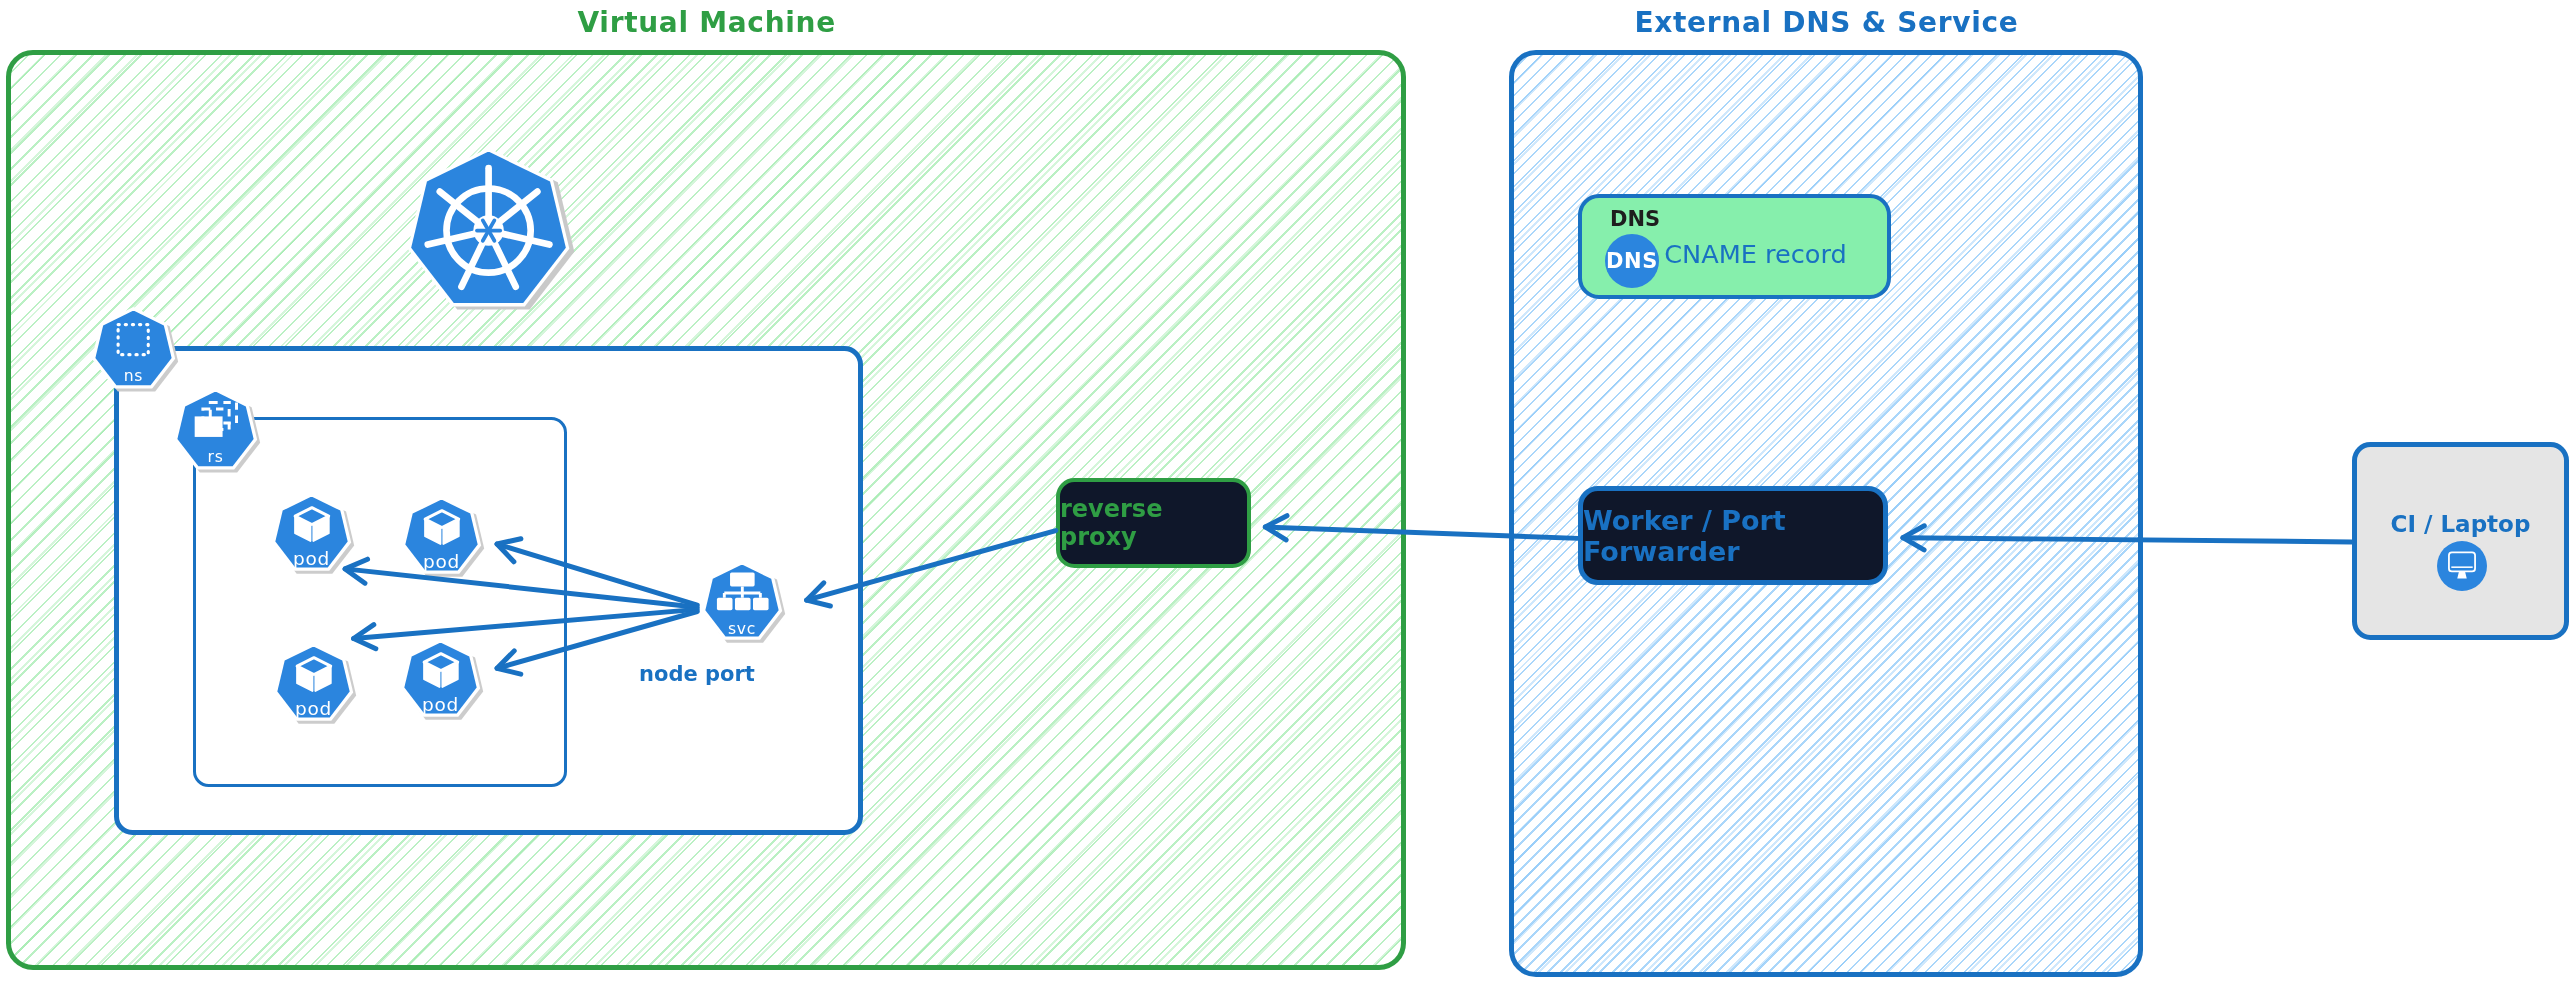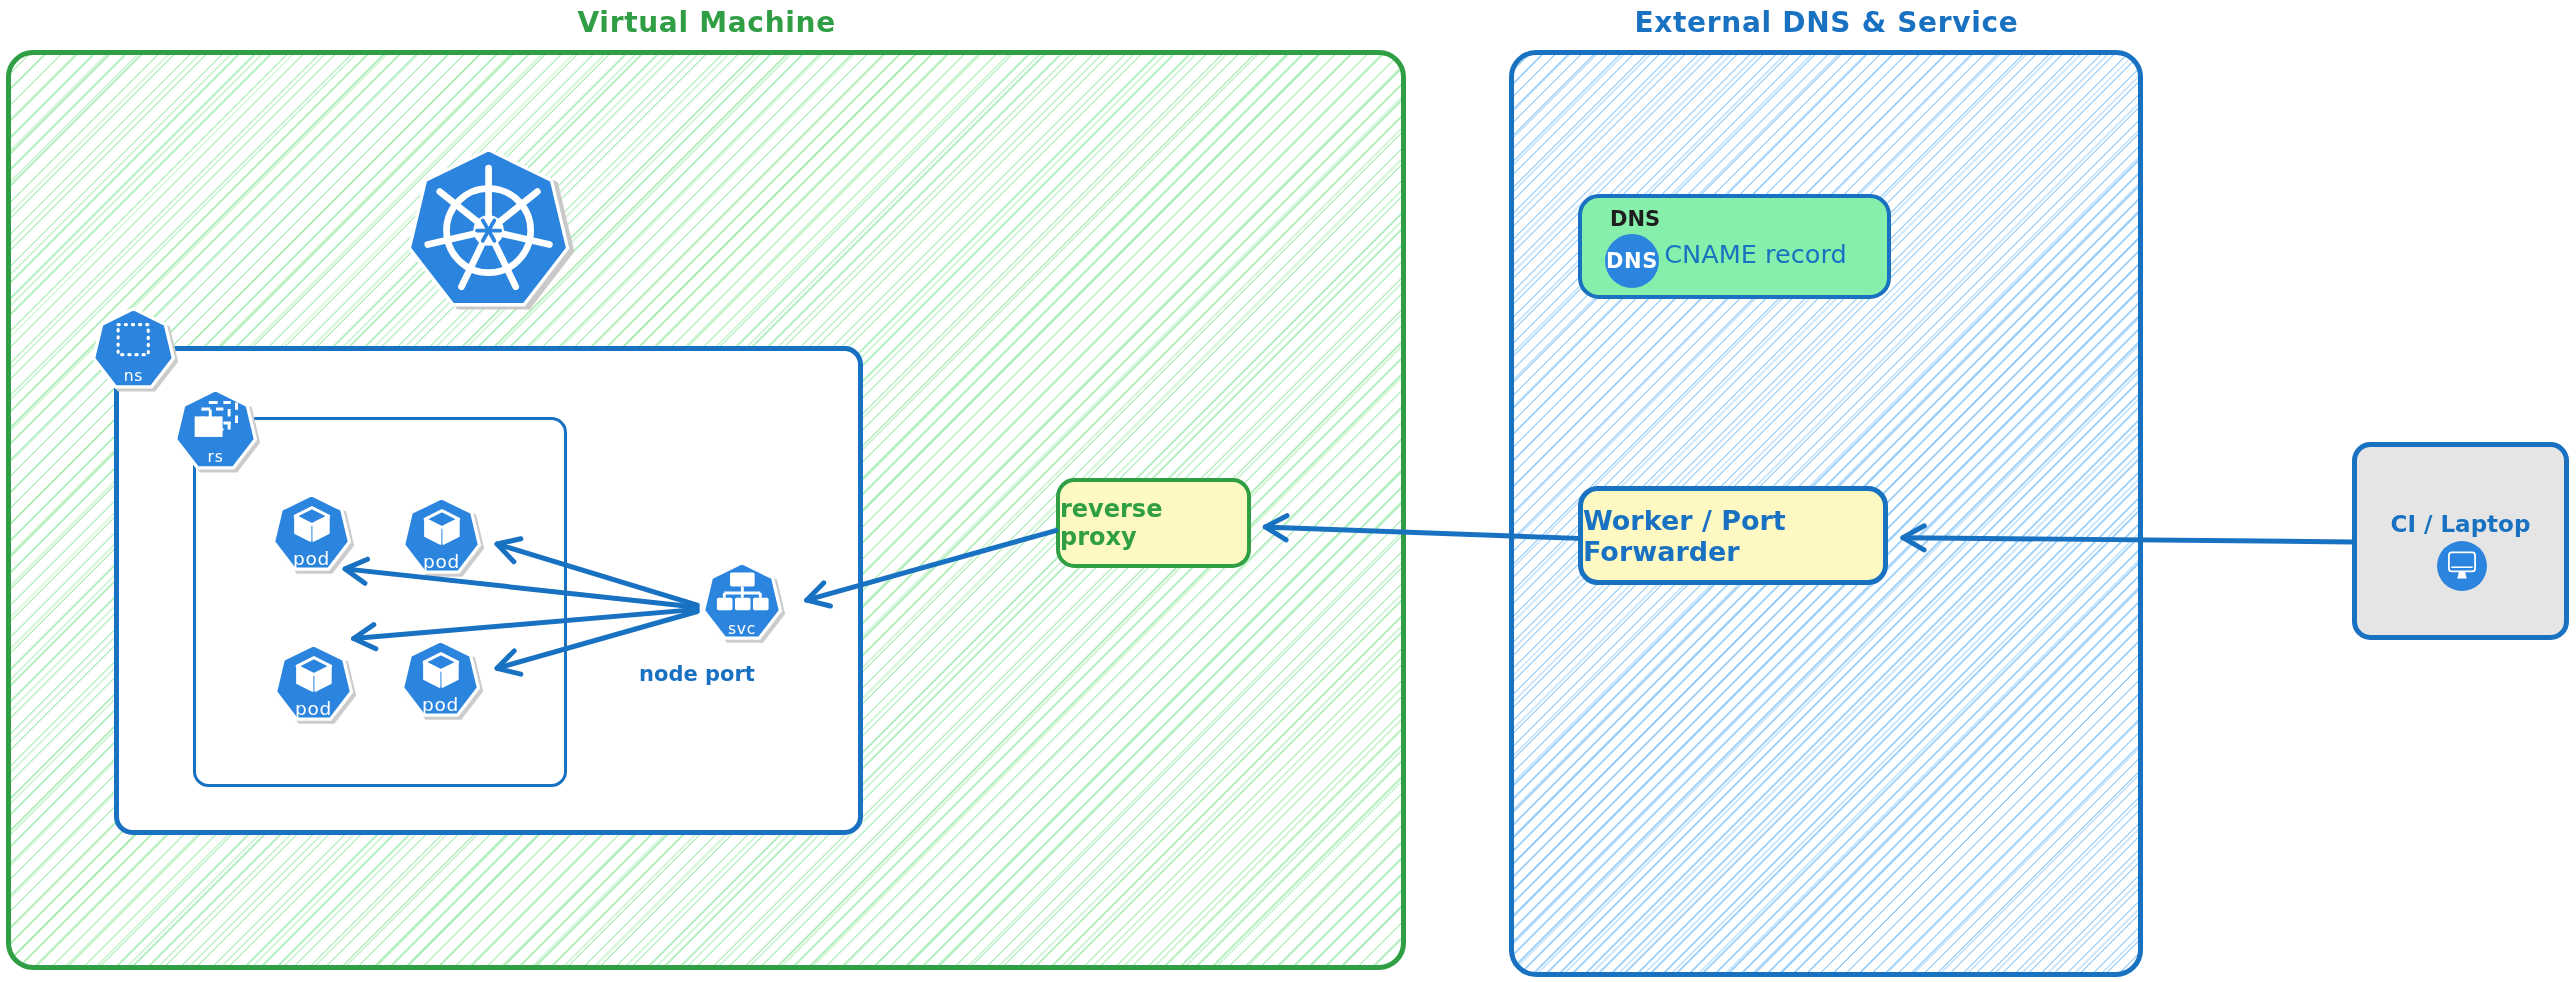--- a/index.html
+++ b/index.html
@@ -35,21 +35,21 @@
   .ns-box{
     left:114px;top:346px;width:739px;height:479px;
     background:#ffffff;border:5px solid #1971c2;border-radius:18.5px;
   }
   .rs-box{
     left:193px;top:417px;width:368px;height:364px;
     background:#ffffff;border:3.6px solid #1971c2;border-radius:15.6px;
   }
 
   
-  .node-box{background:#fef9c3;display:flex;align-items:center;justify-content:center;}
+  .node-box{background:#0f172a;display:flex;align-items:center;justify-content:center;}
   .rp-box{
     left:1056px;top:478px;width:187px;height:82px;
     border:4.3px solid #2f9e44;border-radius:18.5px;
   }
   .rp-box .txt{color:#2f9e44;font-size:24px;font-weight:600;}
   .dns-box{
     left:1578px;top:194px;width:305px;height:97px;
     border:4.3px solid #1971c2;border-radius:21px;
   }
   .worker-box{

